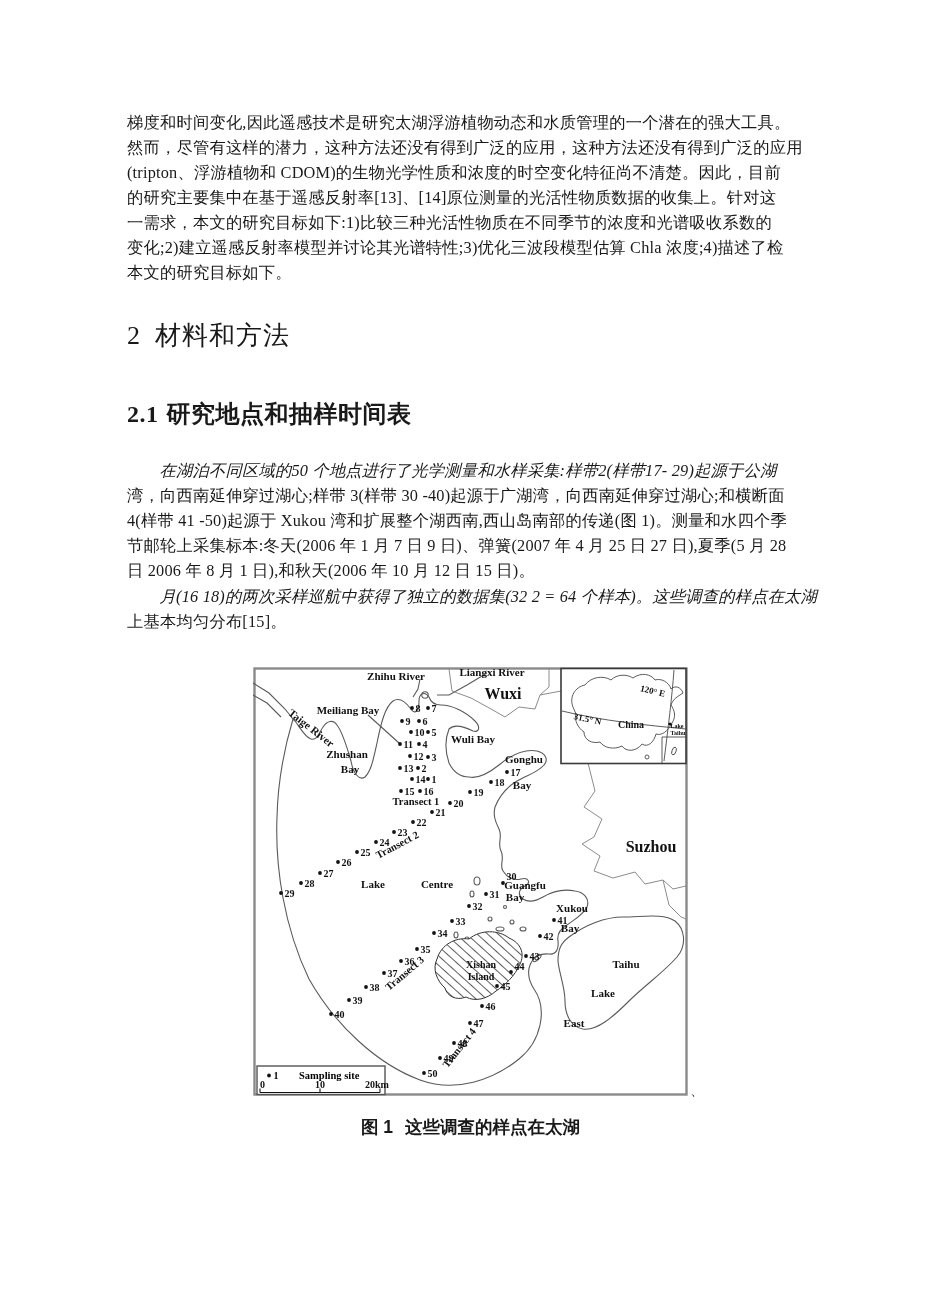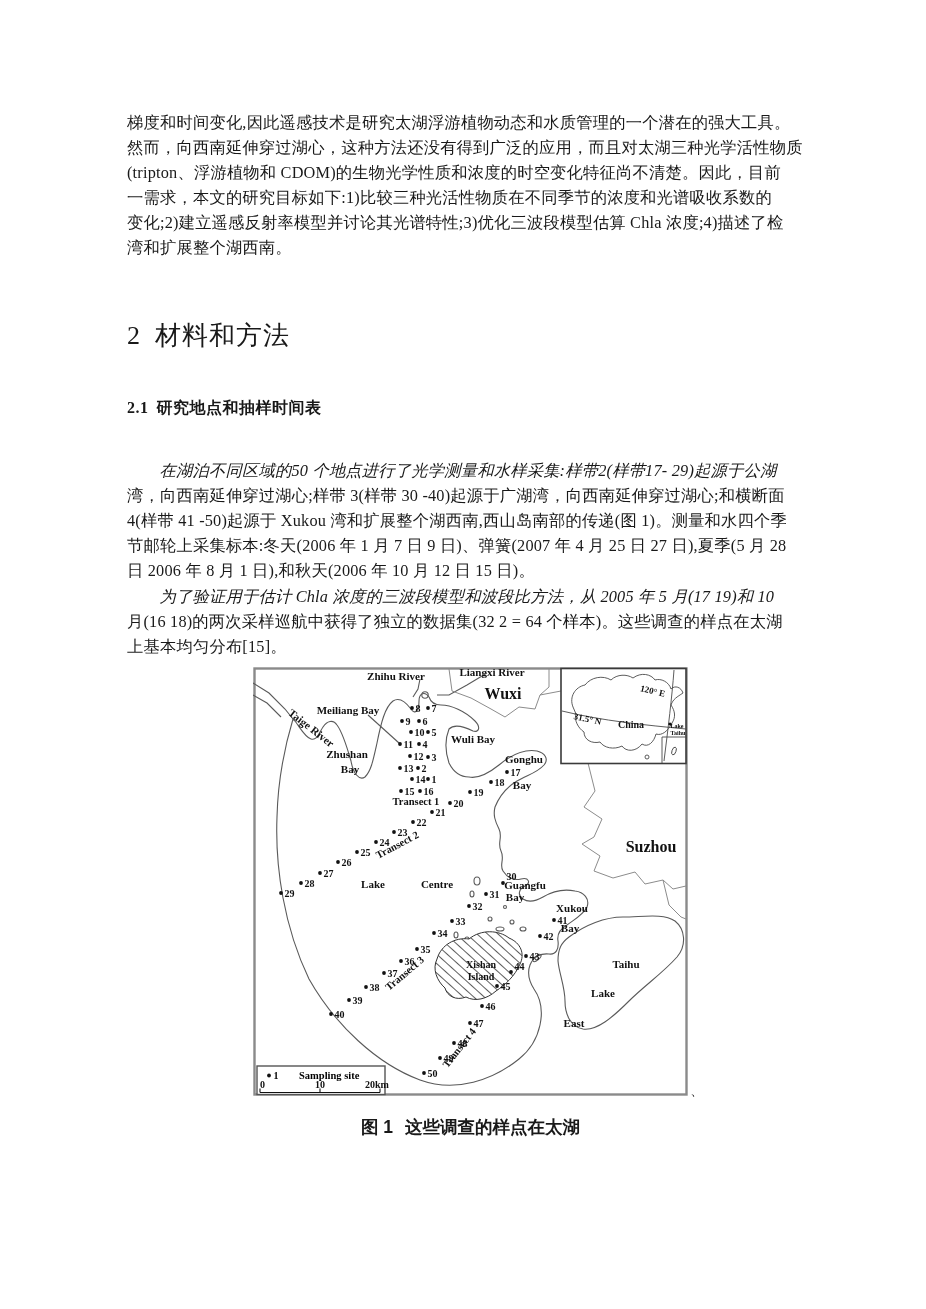--- a/index.html
+++ b/index.html
@@ -22,21 +22,21 @@
   .para.indent .line:first-child{text-indent:2em;font-style:italic;}
   .h1{
     position:absolute;left:127px;top:318px;
     font-weight:normal;font-size:26px;
     font-family:"Liberation Sans","DejaVu Sans",sans-serif;
     letter-spacing:1px;
   }
   .h1 .hnum{font-family:"Liberation Serif","DejaVu Serif",serif;margin-right:14px;}
   .h2{
     position:absolute;left:127px;top:398px;
-    font-weight:bold;font-size:16px;
+    font-weight:bold;font-size:24px;
     font-family:"Liberation Sans","DejaVu Sans",sans-serif;
     letter-spacing:0.5px;
   }
   .h2 .hnum{font-family:"Liberation Serif","DejaVu Serif",serif;margin-right:8px;}
   .p1{top:110px;}
   .p2{top:458px;}
   .p3{top:584px;}
   .figure{position:absolute;left:253px;top:667px;width:435px;height:430px;}
   .figure svg{display:block;}
   .stray{position:absolute;left:690px;top:1082px;font-size:14px;}
@@ -47,44 +47,44 @@
   }
   .caption .cap-label{margin-right:12px;}
 </style>
 </head>
 <body>
 
 <div class="page">
 
   <div class="textcol para p1">
       <div class="line">梯度和时间变化,因此遥感技术是研究太湖浮游植物动态和水质管理的一个潜在的强大工具。</div>
-      <div class="line">然而，向西南延伸穿过湖心，这种方法还没有得到广泛的应用，而且对太湖三种光学活性物质</div>
+      <div class="line">然而，尽管有这样的潜力，这种方法还没有得到广泛的应用，这种方法还没有得到广泛的应用</div>
       <div class="line">(tripton、浮游植物和 CDOM)的生物光学性质和浓度的时空变化特征尚不清楚。因此，目前</div>
+      <div class="line">的研究主要集中在基于遥感反射率[13]、[14]原位测量的光活性物质数据的收集上。针对这</div>
       <div class="line">一需求，本文的研究目标如下:1)比较三种光活性物质在不同季节的浓度和光谱吸收系数的</div>
       <div class="line">变化;2)建立遥感反射率模型并讨论其光谱特性;3)优化三波段模型估算 Chla 浓度;4)描述了检</div>
-      <div class="line">湾和扩展整个湖西南。</div>
+      <div class="line">本文的研究目标如下。</div>
     </div>
 
   <div class="h1">
     <span class="hnum">2</span><span>材料和方法</span>
   </div>
 
   <div class="h2">
     <span class="hnum">2.1</span><span>研究地点和抽样时间表</span>
   </div>
 
   <div class="textcol para indent p2">
       <div class="line">在湖泊不同区域的50 个地点进行了光学测量和水样采集:样带2(样带17- 29)起源于公湖</div>
       <div class="line">湾，向西南延伸穿过湖心;样带 3(样带 30 -40)起源于广湖湾，向西南延伸穿过湖心;和横断面</div>
       <div class="line">4(样带 41 -50)起源于 Xukou 湾和扩展整个湖西南,西山岛南部的传递(图 1)。测量和水四个季</div>
       <div class="line">节邮轮上采集标本:冬天(2006 年 1 月 7 日 9 日)、弹簧(2007 年 4 月 25 日 27 日),夏季(5 月 28</div>
       <div class="line">日 2006 年 8 月 1 日),和秋天(2006 年 10 月 12 日 15 日)。</div>
     </div>
   <div class="textcol para indent p3">
-      <div class="line">为了验证用于估计 Chla 浓度的三波段模型和波段比方法，从 2005 年 5 月(17 19)和 10</div>
       <div class="line">月(16 18)的两次采样巡航中获得了独立的数据集(32 2 = 64 个样本)。这些调查的样点在太湖</div>
       <div class="line">上基本均匀分布[15]。</div>
     </div>
 
   <div class="figure">
     <svg id="taihu-map" width="435" height="430" viewBox="0 0 435 430">
       <defs>
         <pattern id="hatch" width="7" height="7" patternUnits="userSpaceOnUse" patternTransform="rotate(-48)">
           <rect width="7" height="7" fill="#ffffff"></rect>
           <line x1="0" y1="0" x2="0" y2="7" stroke="#333" stroke-width="1.6"></line>

